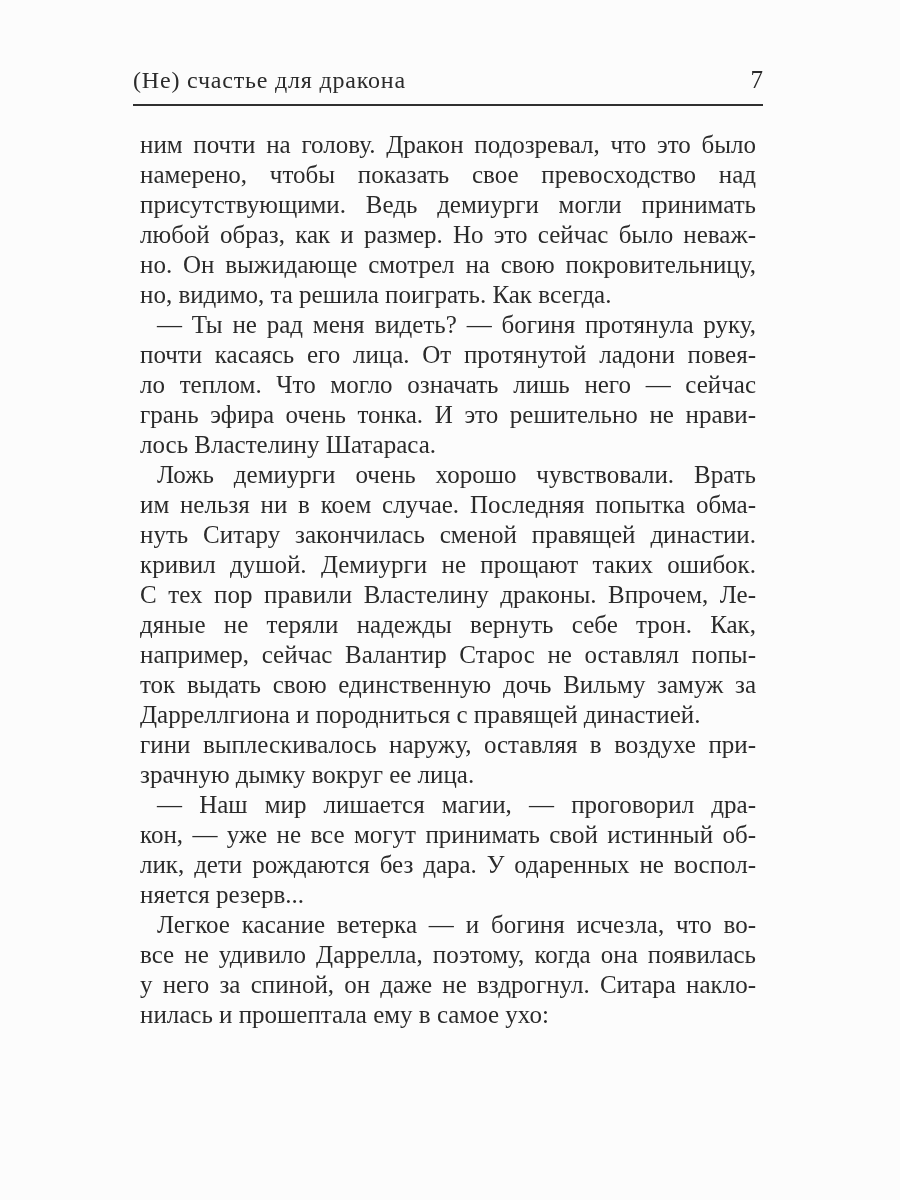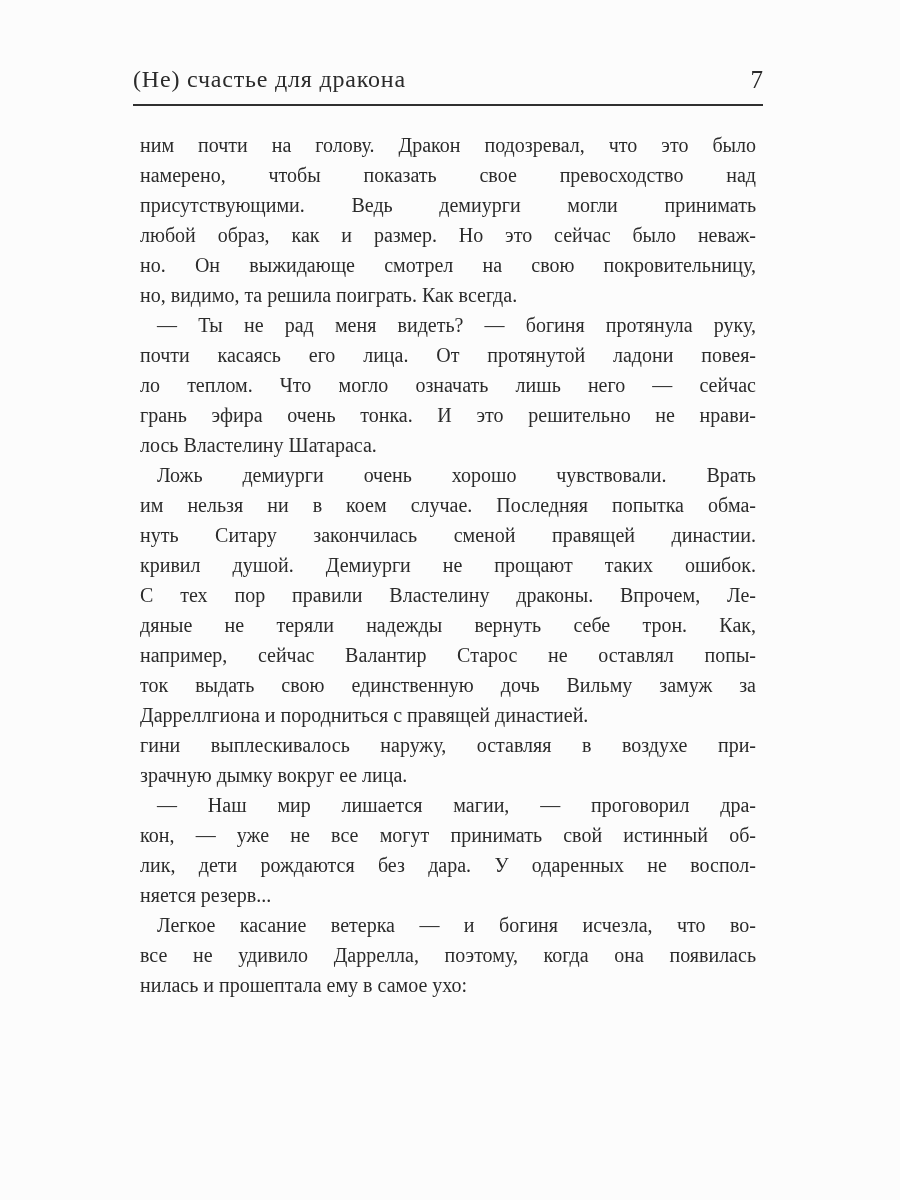--- a/index.html
+++ b/index.html
@@ -14,21 +14,21 @@
     font-family: "Liberation Serif", "DejaVu Serif", serif;
     overflow: hidden;
   }
   .running-header {
     position: absolute;
     left: 133px;
     top: 66px;
     width: 630px;
     display: flex;
     justify-content: space-between;
-    align-items: flex-start;
+    align-items: center;
     font-size: 24px;
     letter-spacing: 0.8px;
     color: #2b2b2b;
   }
   .running-title {
     white-space: nowrap;
   }
   .page-number {
     font-size: 25px;
     letter-spacing: 0;
@@ -39,21 +39,21 @@
     top: 104px;
     width: 630px;
     height: 2px;
     background: #303030;
   }
   .body-text {
     position: absolute;
     left: 140px;
     top: 130px;
     width: 616px;
-    font-size: 20px;
+    font-size: 25px;
     line-height: 30px;
     color: #2b2b2b;
   }
   .para {
     margin: 0;
     padding: 0;
   }
   .line {
     text-align: justify;
     text-align-last: justify;
@@ -111,16 +111,17 @@
       </div>
       <div class="para">
         <div class="line indent">— Наш мир лишается магии, — проговорил дра-</div>
         <div class="line">кон, — уже не все могут принимать свой истинный об-</div>
         <div class="line">лик, дети рождаются без дара. У одаренных не воспол-</div>
         <div class="line last">няется резерв...</div>
       </div>
       <div class="para">
         <div class="line indent">Легкое касание ветерка — и богиня исчезла, что во-</div>
         <div class="line">все не удивило Даррелла, поэтому, когда она появилась</div>
+        <div class="line">у него за спиной, он даже не вздрогнул. Ситара накло-</div>
         <div class="line last">нилась и прошептала ему в самое ухо:</div>
       </div>
     </main>
 </div>
 
 </body></html>

